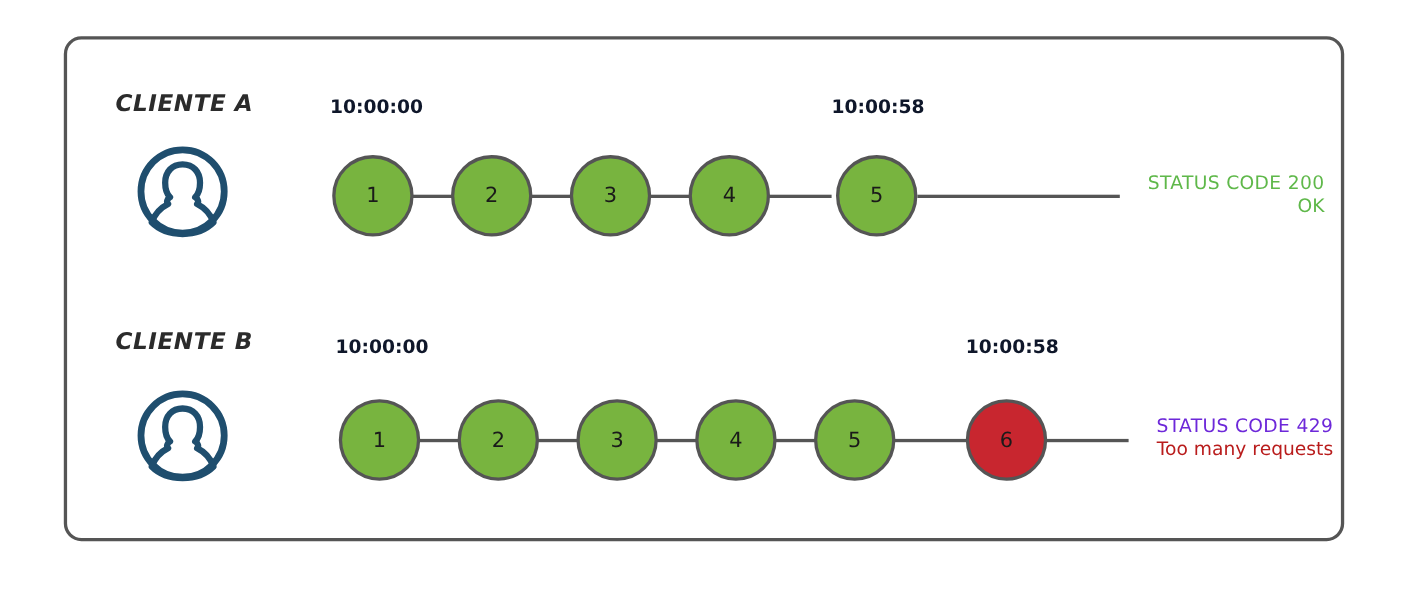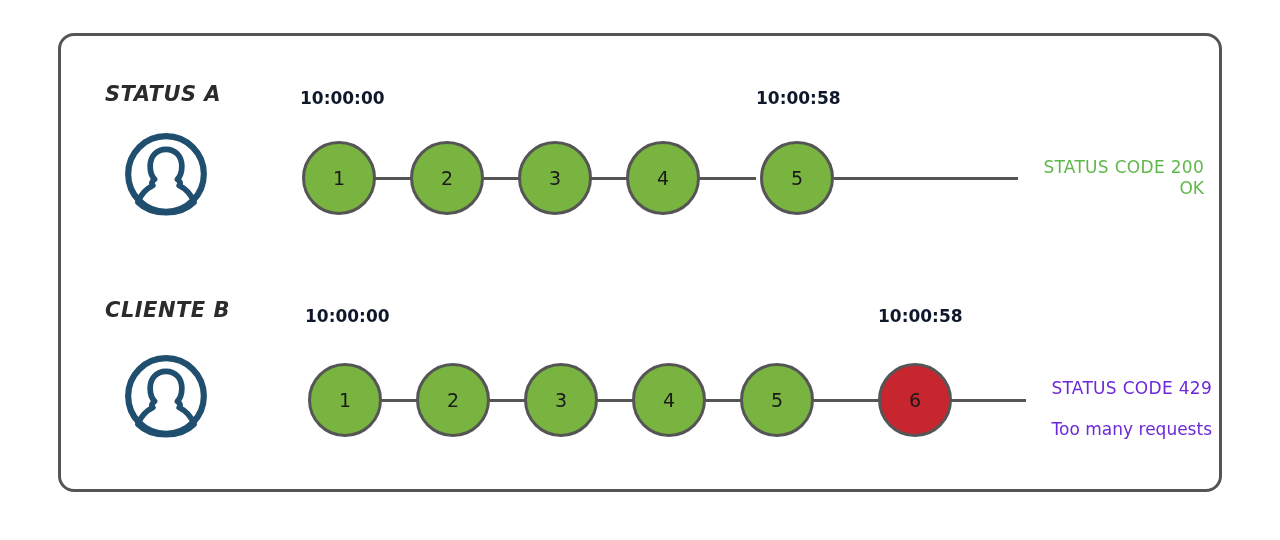--- a/index.html
+++ b/index.html
@@ -102,32 +102,32 @@
     letter-spacing: 0.3px;
   }
   .status .s-sub {
     display: block;
     font-size: 17px;
   }
   .status.ok   { color: #45B648; }
   .status.ok .s-main { color: #5FB84A; }
   .status.ok .s-sub  { color: #5FB84A; }
   .status.fail .s-main { color: #6d28d9; }
-  .status.fail .s-sub  { color: #6d28d9; margin-top: 20px; }
+  .status.fail .s-sub  { color: #b91c1c; }
 </style>
 </head>
 <body>
 
 <div id="stage">
 
   <div class="frame"></div>
 
   <div class="row">
 
-    <div class="client-label" style="left:105px; top:82px;">STATUS A</div>
+    <div class="client-label" style="left:105px; top:82px;">CLIENTE A</div>
 
     <div class="avatar" style="left:122px; top:130px;">
       <svg viewBox="0 0 100 100" width="88" height="88" aria-hidden="true">
         <circle cx="50" cy="50" r="43" fill="none" stroke="#1F4E6E" stroke-width="7"></circle>
         <path d="M50 22 C39 22 32 30 32 41 C32 48 34 53 37 56 C34 58 33 61 35 63
                  C27 67 21 74 18 82 C26 90 37 94 50 94 C63 94 74 90 82 82
                  C79 74 73 67 65 63 C67 61 66 58 63 56 C66 53 68 48 68 41
                  C68 30 61 22 50 22 Z" fill="none" stroke="#1F4E6E" stroke-width="6.5" stroke-linejoin="round" stroke-linecap="round"></path>
       </svg>
     </div>

